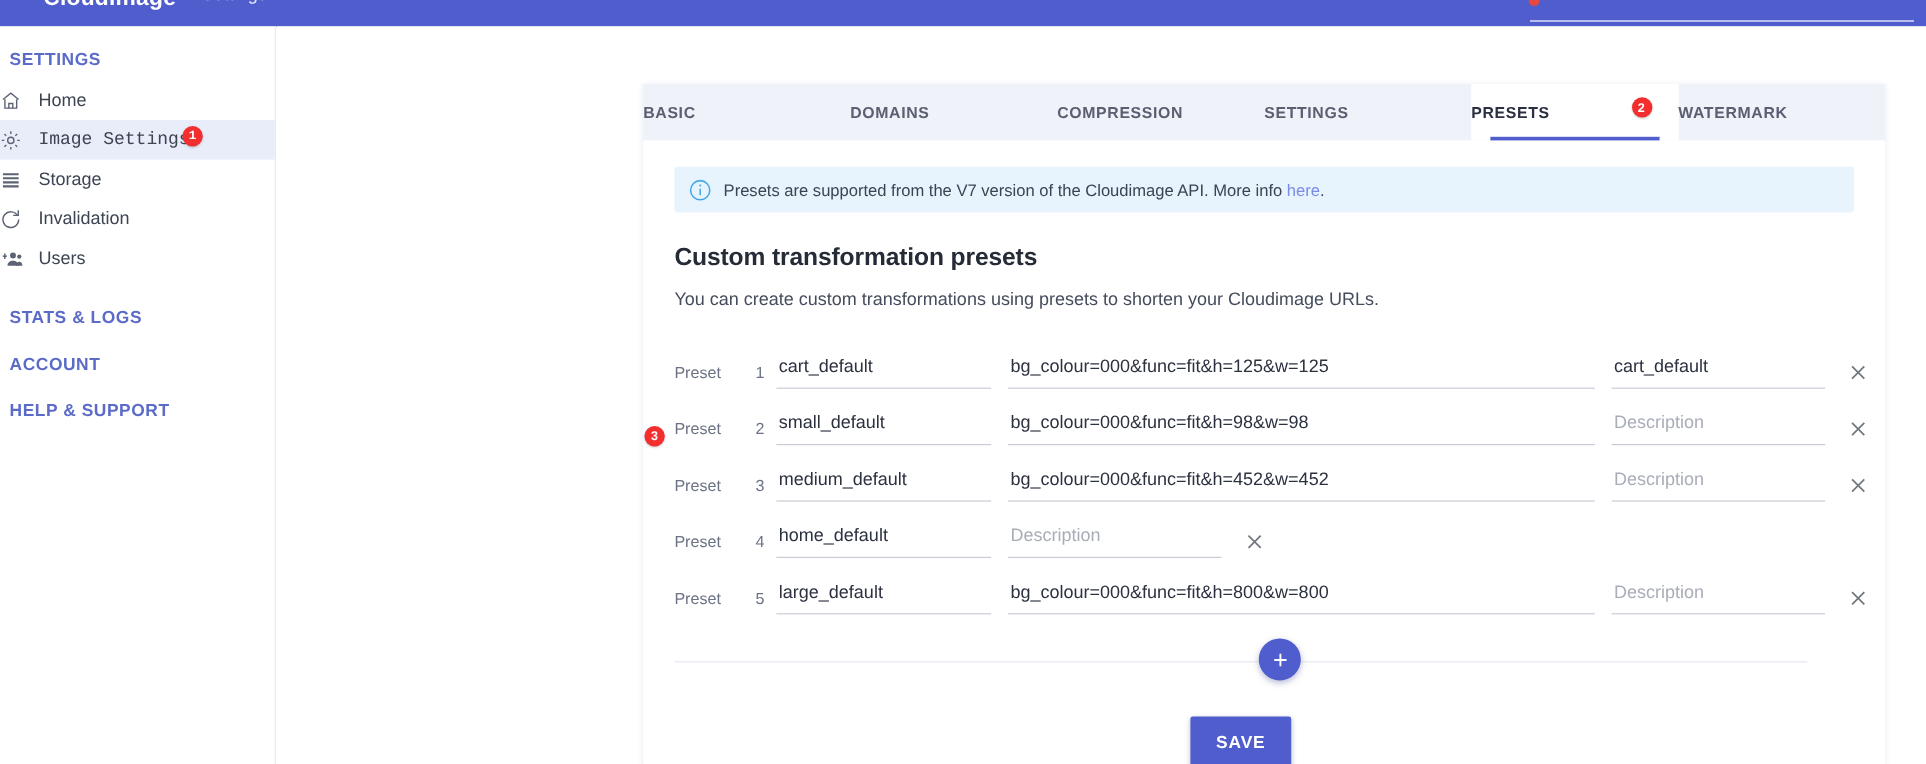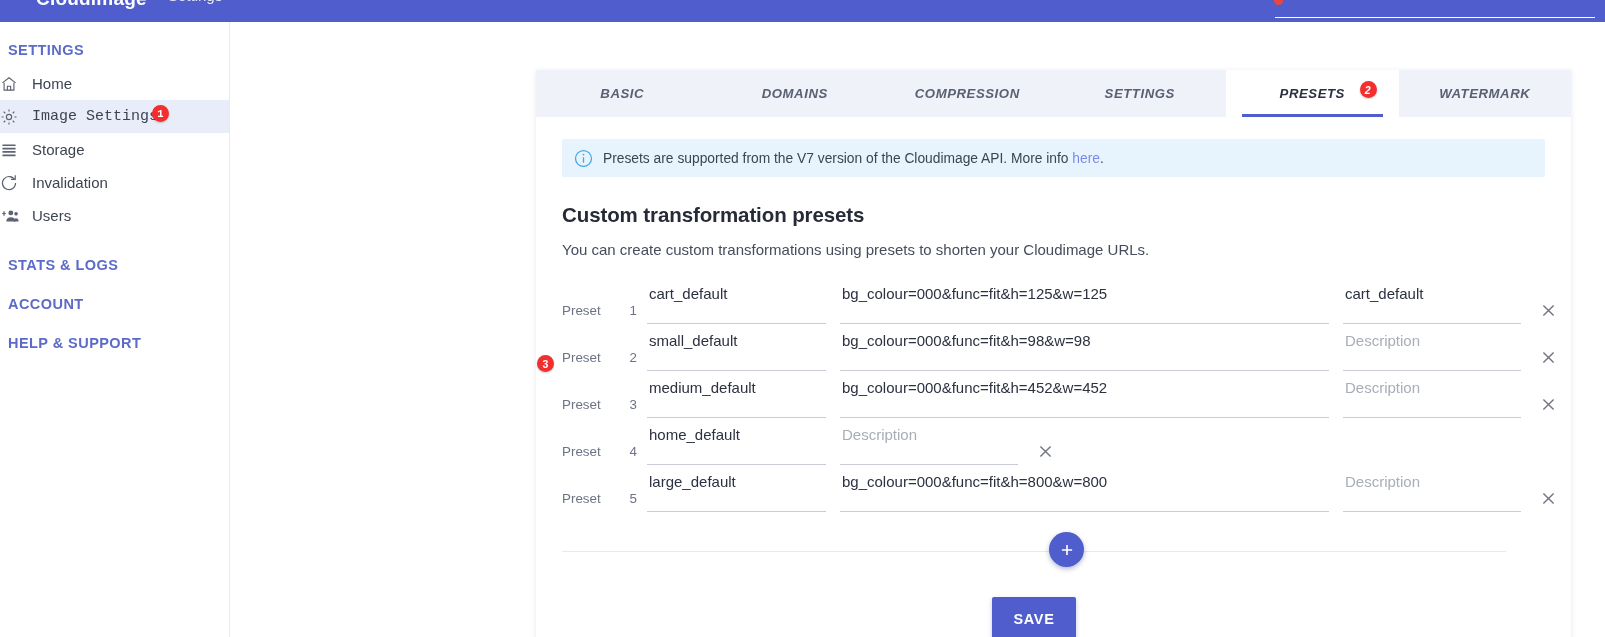--- a/index.html
+++ b/index.html
@@ -129,28 +129,27 @@
   .tabstrip {
     position: relative;
     height: 47px;
     background: #f0f2fa;
     display: flex;
     align-items: stretch;
   }
   .tab {
     position: relative;
     flex: 1 1 0;
-    display: flex; align-items: center; justify-content: center;
+    display: flex; align-items: center; justify-content: flex-start;
     font-size: 13.2px;
     font-weight: 600;
     letter-spacing: .55px;
     color: #5a6072;
     cursor: pointer;
     white-space: nowrap;
-    font-style: italic;
   }
   .tab.active {
     background: #ffffff;
     color: #2b3040;
   }
   .tab.active::after {
     content: "";
     position: absolute;
     left: 16px; right: 16px; bottom: 0;
     height: 3px;
@@ -236,21 +235,21 @@
     display: flex; align-items: center; justify-content: center;
     box-shadow: 0 1px 2px rgba(0,0,0,.22);
   }
   .fld {
     border: 0;
     border-bottom: 1px solid #c9ccd6;
     background: transparent;
     font-family: "Liberation Sans", sans-serif;
     font-size: 15px;
     color: #2c3140;
-    padding: 0 2px 21px 2px;
+    padding: 0 2px 9px 2px;
     outline: none;
   }
   .fld::placeholder { color: #a9adb8; }
   .fld-name  { width: 179px; margin-left: 10px; flex: 0 0 auto; }
   .fld-trans { width: 489px; margin-left: 14px; flex: 0 0 auto; }
   .fld-desc  { width: 178px; margin-left: 14px; flex: 0 0 auto; }
   .row-del {
     margin-left: 14px;
     width: 26px; height: 26px;
     flex: 0 0 auto;

